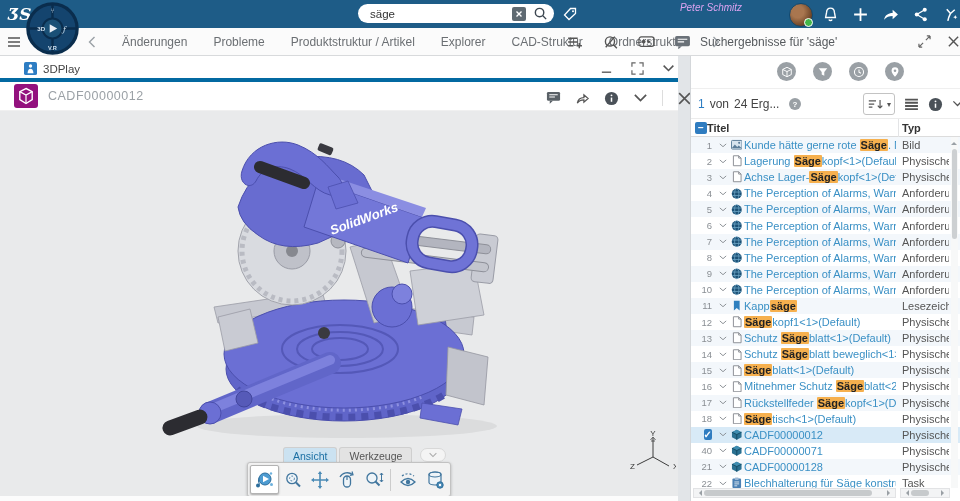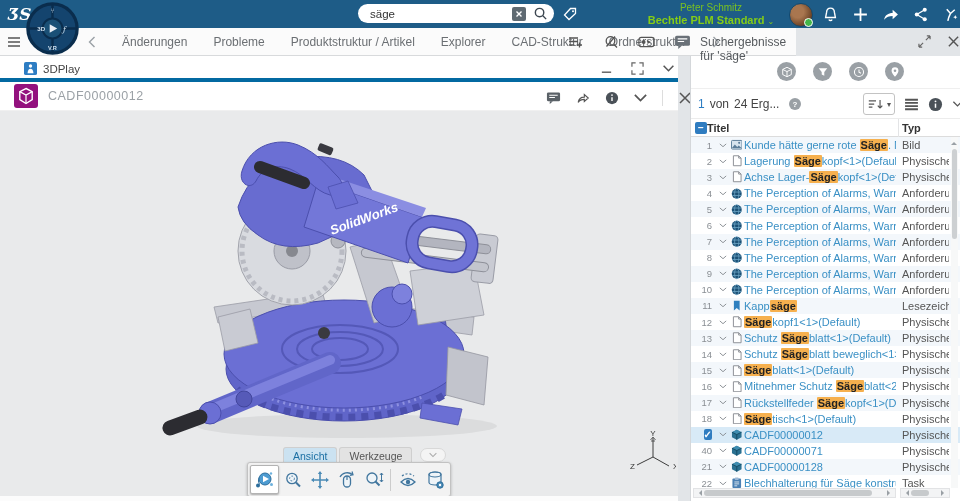--- a/index.html
+++ b/index.html
@@ -1,44 +1,44 @@
 <!DOCTYPE html>
 <html><head>
 <meta charset="utf-8">
 <style>
   html,body{margin:0;padding:0;background:#b9bec3;}
   #app{position:relative;width:960px;height:501px;background:#e2e5e8;overflow:hidden;
        font-family:"Liberation Sans",sans-serif;-webkit-font-smoothing:antialiased;}
-  .icn{display:inline-flex;justify-content:center;}
+  .icn{display:inline-flex;align-items:center;justify-content:center;}
   .icn svg{display:block;}
 
   
   #topbar{position:absolute;left:0;top:0;width:960px;height:28px;background:#1e5c87;z-index:30;}
   #logo3ds{position:absolute;left:7px;top:3px;width:30px;height:21px;}
   #compass{position:absolute;left:26px;top:2px;width:53px;height:53px;z-index:40;}
   #brand{position:absolute;left:88px;top:7px;color:#fff;font-size:12.5px;white-space:nowrap;}
   #brand .b{font-weight:bold;}
   #brand .caret{font-size:9px;opacity:.9;margin-left:4px;}
   #searchpill{position:absolute;left:358px;top:4px;width:196px;height:19px;background:#fff;border-radius:10px;
               display:flex;align-items:center;padding:0 6px 0 12px;box-sizing:border-box;}
   #searchval{flex:1;font-size:11.5px;color:#333;}
   #tagbtn{position:absolute;left:562px;top:6px;width:16px;height:16px;}
-  #userblock{position:absolute;left:636px;top:2px;width:150px;text-align:center;color:#84cc16;line-height:12px;cursor:pointer;}
+  #userblock{position:absolute;left:636px;top:2px;width:150px;text-align:center;color:#f0abfc;line-height:12px;cursor:pointer;font-style:italic;}
   #userblock .nm{font-size:10px;opacity:.9;}
   #userblock .org{font-size:11px;font-weight:bold;}
   #userblock .caret{font-size:8px;font-weight:normal;}
   #avatar{position:absolute;left:789px;top:3px;width:22px;height:22px;border-radius:50%;
           background:radial-gradient(circle at 35% 35%,#a9764f 0 30%,#6e4527 70%,#4a2d18);border:1px solid #13496e;}
   #avatar::after{content:"";position:absolute;right:-1px;bottom:-1px;width:7px;height:7px;border-radius:50%;
           background:#43b649;border:1px solid #fff;}
   #topicons{position:absolute;left:822px;top:6px;display:flex;gap:13px;}
   #topicons .icn{width:17px;height:17px;cursor:pointer;}
 
   
-  #navbar{position:absolute;left:0;top:28px;width:796px;height:28px;background:#fbfbfb;border-bottom:1px solid #d8dadc;box-sizing:border-box;z-index:20;}
+  #navbar{position:absolute;left:0;top:28px;width:960px;height:28px;background:#fbfbfb;border-bottom:1px solid #d8dadc;box-sizing:border-box;z-index:20;}
   #hamburger{position:absolute;left:6px;top:6px;width:16px;height:16px;cursor:pointer;}
   #navitems{position:absolute;left:88px;top:0;height:27px;display:flex;align-items:center;gap:26px;}
   .nav-item{font-size:12px;color:#6b6f73;white-space:nowrap;cursor:pointer;}
   .nav-chev{width:8px;height:12px;cursor:pointer;}
   #navactions{position:absolute;top:6px;left:566px;display:flex;gap:19px;}
   #navactions .icn{width:17px;height:16px;cursor:pointer;}
   #paneltitle{position:absolute;left:700px;top:7px;font-size:12px;color:#565a5e;}
   #panelwin{position:absolute;left:918px;top:7px;display:flex;gap:16px;}
   #panelwin .icn{width:13px;height:13px;cursor:pointer;}
 
@@ -161,21 +161,20 @@
       </span>
     </div>
     <span id="tagbtn" class="icn">
       <svg viewBox="0 0 16 16">
           <path d="M8.5 2.5H13.5v5L7 13.5 2.5 9 8.5 2.5z" fill="none" stroke="#fff" stroke-width="1.3"></path>
           <circle cx="11" cy="5.2" r="1" fill="#fff"></circle>
         </svg>
     </span>
     <div id="userblock">
       <div class="nm">Peter Schmitz</div>
-      <div class="org"><span>Bechtle PLM Standard</span> <span class="caret">⌄</span></div>
     </div>
     <span id="avatar"></span>
     <div id="topicons">
         <span class="icn">
           <svg viewBox="0 0 16 16">
             <path d="M8 2c-2.5 0-3.6 1.8-3.7 4L3.4 10.8h9.2L11.7 6C11.6 3.8 10.5 2 8 2z" fill="none" stroke="#fff" stroke-width="1.3"></path>
             <path d="M6.5 12.6a1.6 1.6 0 0 0 3 0" fill="none" stroke="#fff" stroke-width="1.3"></path>
           </svg>
         </span>
         <span class="icn">

